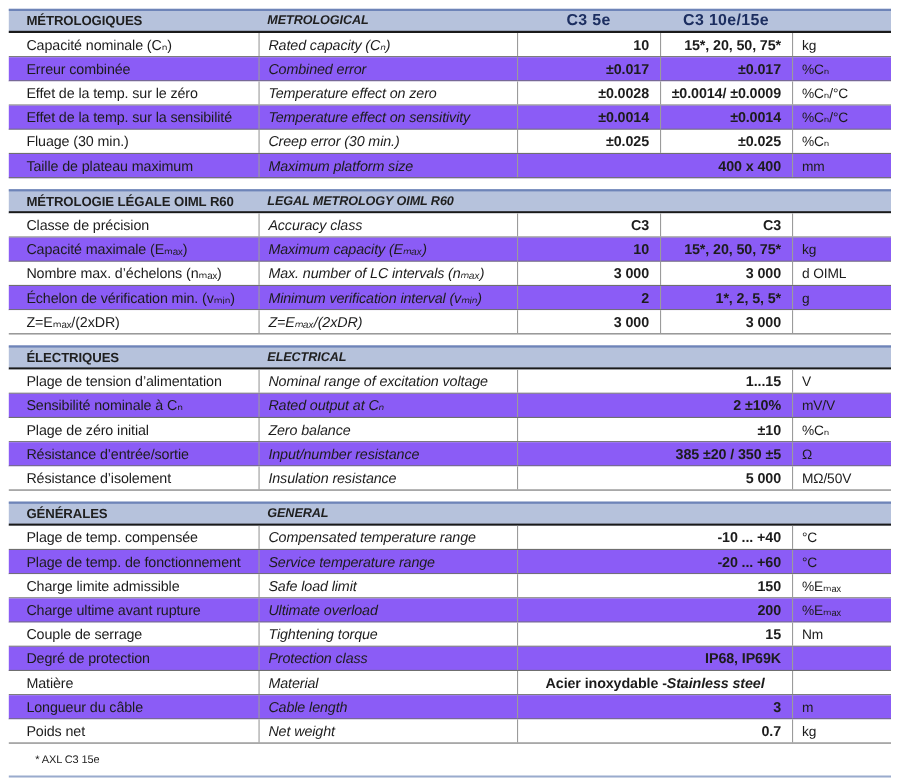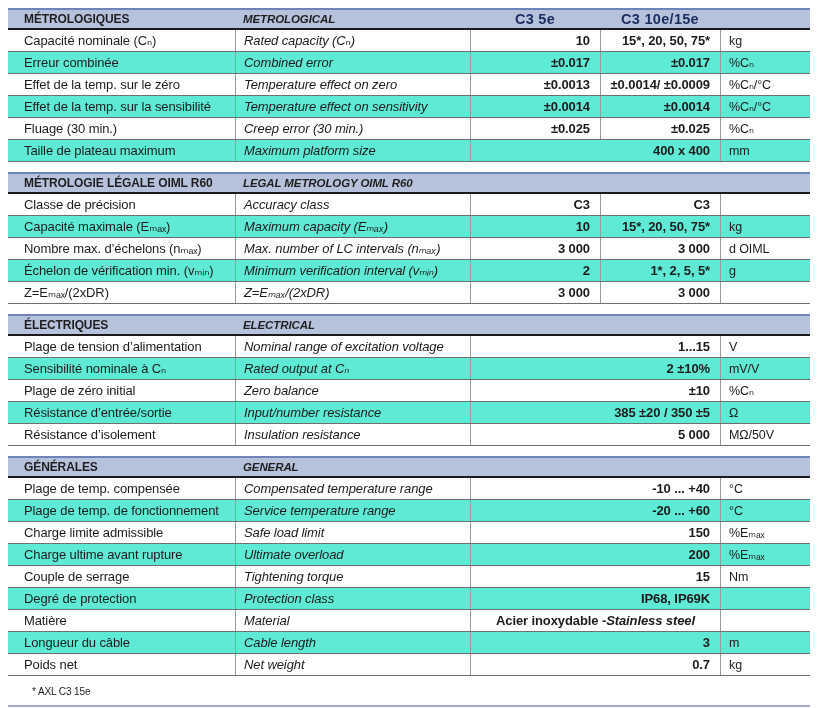--- a/index.html
+++ b/index.html
@@ -39,21 +39,21 @@
   
   .row{
     display:grid;
     grid-template-columns:227px 235px 130px 120px 1fr;
     height:21px;
     border-bottom:1px solid #6f6f6f;
     font-size:13px;
     background:#ffffff;
   }
   .row.merged{grid-template-columns:227px 235px 250px 1fr;}
-  .row.alt{background:#5eead4;}
+  .row.alt{background:#8b5cf6;}
   .row > div{
     display:flex;align-items:center;height:100%;
     white-space:nowrap;overflow:hidden;
     letter-spacing:-0.1px;
   }
   .c.fr{padding-left:16px;}
   .c.en{font-style:italic;padding-left:8px;border-left:1px solid #9b9b9b;}
   .c.v{font-weight:bold;justify-content:flex-end;padding-right:10px;border-left:1px solid #9b9b9b;padding-left:45px;}
   .c.vm{font-weight:bold;justify-content:flex-end;padding-right:10px;border-left:1px solid #9b9b9b;}
   .c.vm.center{justify-content:center;padding-right:0;}
@@ -94,21 +94,21 @@
       <div class="row alt">
         <div class="c fr">Erreur combinée</div>
         <div class="c en">Combined error</div>
         <div class="c v">±0.017</div>
         <div class="c v">±0.017</div>
         <div class="c u">%Cₙ</div>
       </div>
       <div class="row">
         <div class="c fr">Effet de la temp. sur le zéro</div>
         <div class="c en">Temperature effect on zero</div>
-        <div class="c v">±0.0013</div>
+        <div class="c v">±0.0028</div>
         <div class="c v">±0.0014/ ±0.0009</div>
         <div class="c u">%Cₙ/°C</div>
       </div>
       <div class="row alt">
         <div class="c fr">Effet de la temp. sur la sensibilité</div>
         <div class="c en">Temperature effect on sensitivity</div>
         <div class="c v">±0.0014</div>
         <div class="c v">±0.0014</div>
         <div class="c u">%Cₙ/°C</div>
       </div>

